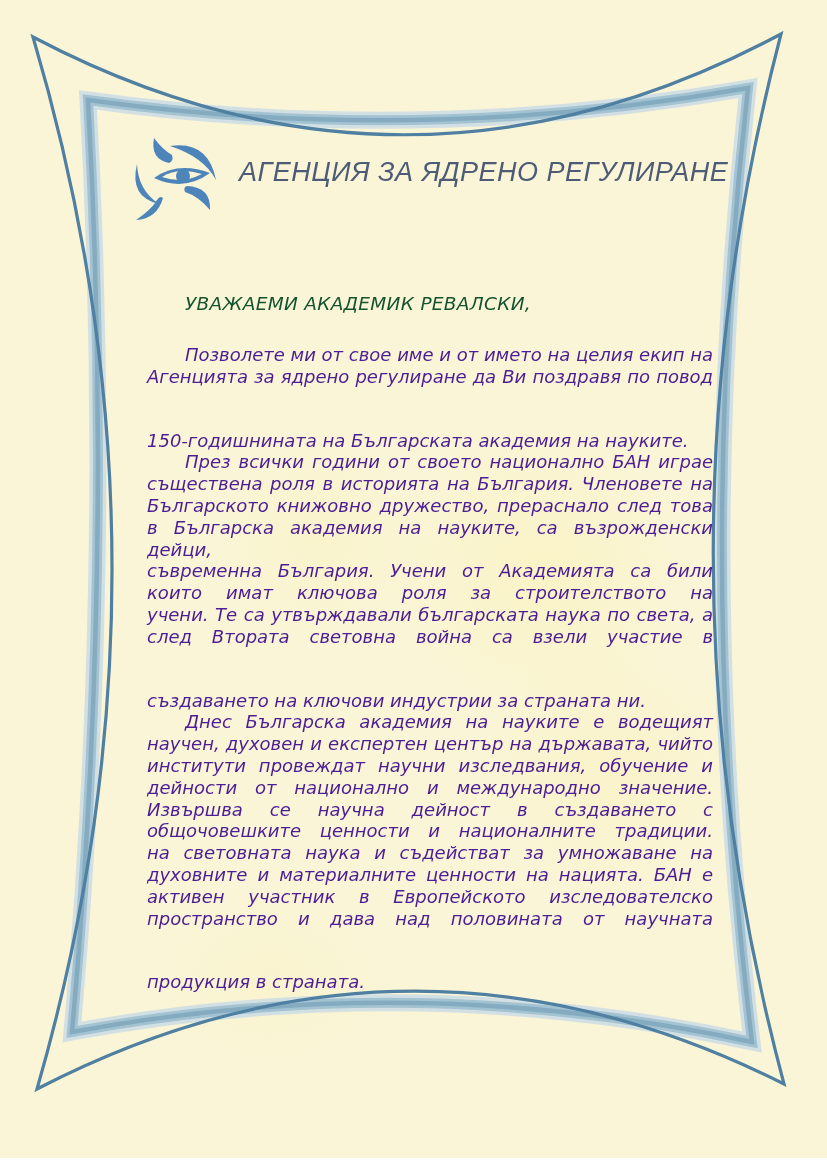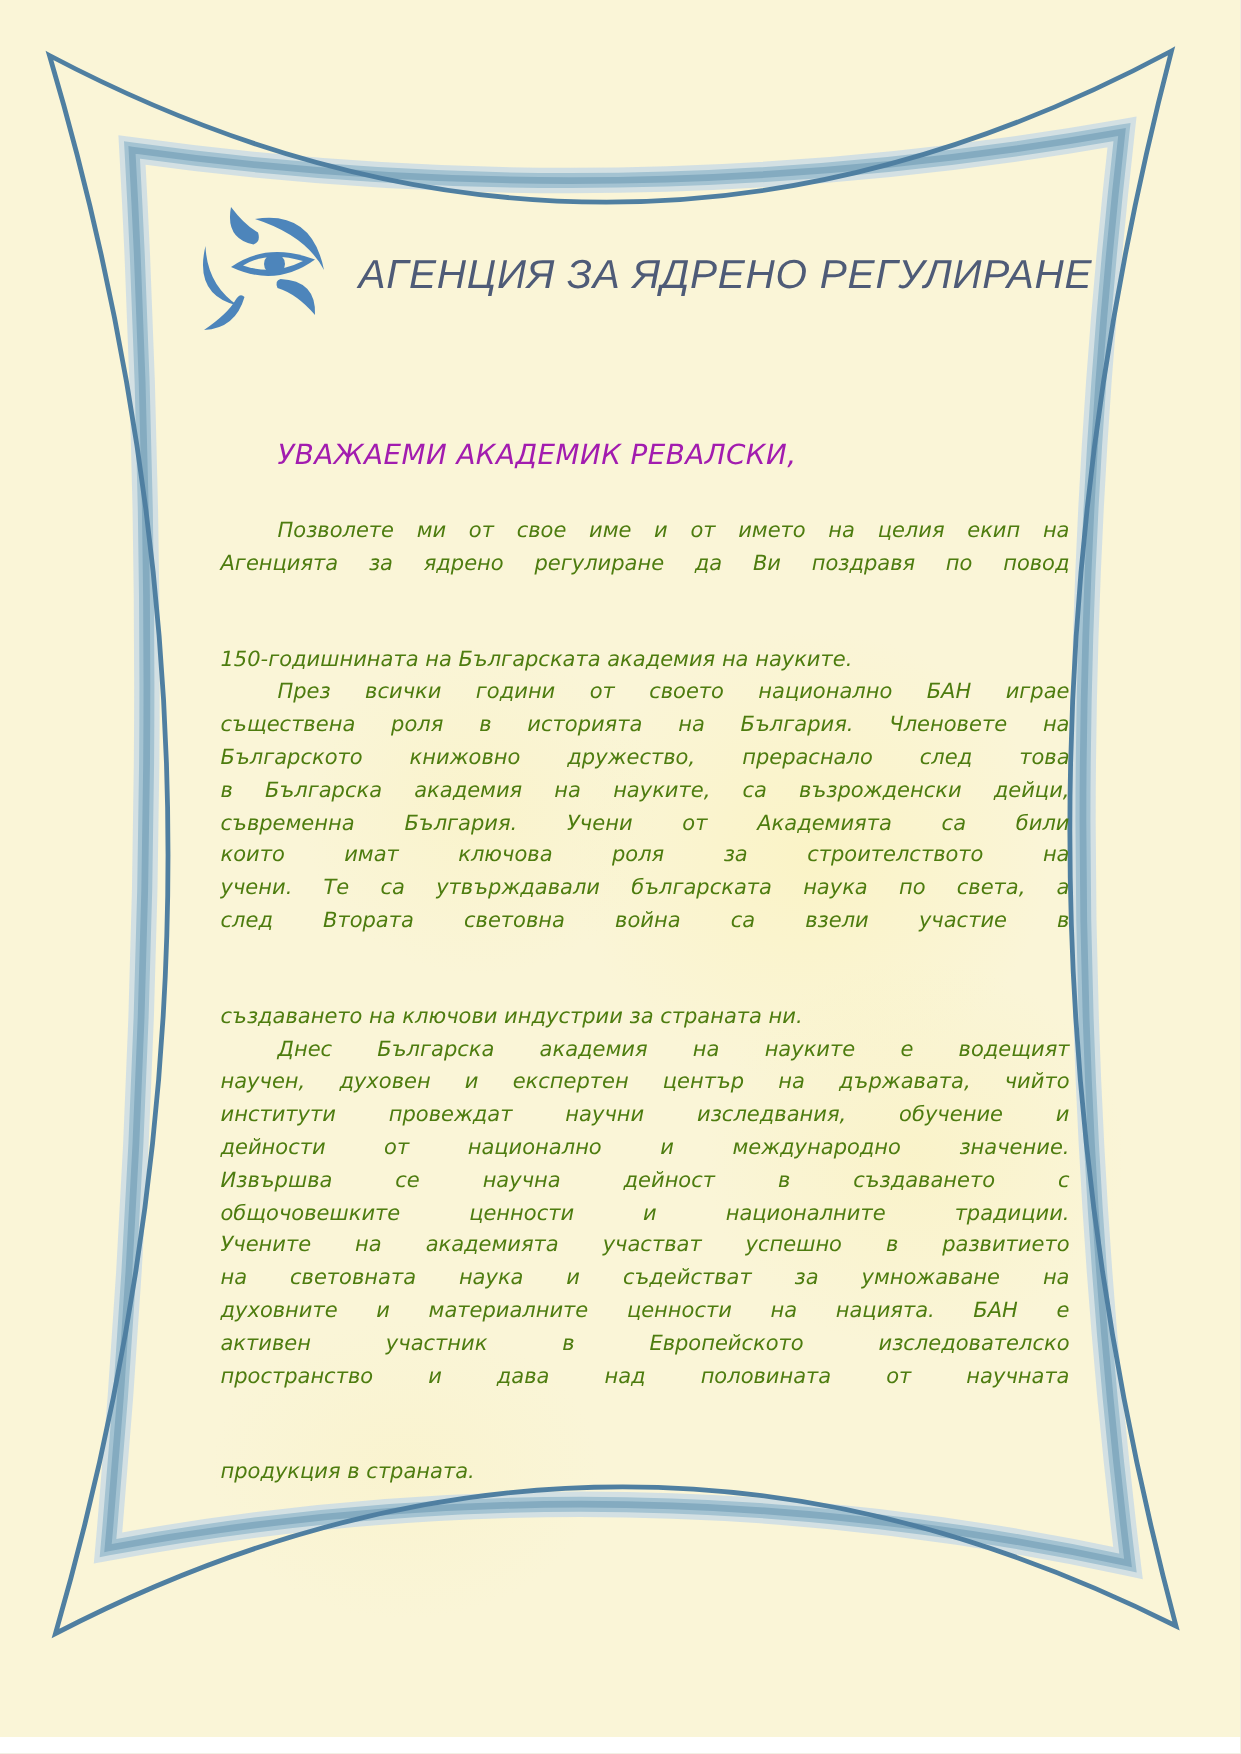--- a/index.html
+++ b/index.html
@@ -8,31 +8,30 @@
     background:#faf5d7;
     font-family:"DejaVu Sans", sans-serif;
   }
   .blotch { position:absolute; pointer-events:none; }
   #frame-svg { position:absolute; left:0; top:0; width:827px; height:1169px; }
   #agency-name {
     position:absolute; left:239px; top:157px; white-space:nowrap;
     font-family:"Liberation Sans", sans-serif;
     font-style:italic; font-size:27px; letter-spacing:.5px;
     color:#4e5b77;
-    margin-top:11px;
   }
   #salutation {
     position:absolute; left:185px; top:293px; white-space:nowrap;
     font-style:italic; font-size:18.5px; letter-spacing:.3px;
-    color:#a21caf;
+    color:#14532d;
   }
   #letter-body {
     position:absolute; left:147px; top:344px; width:566px;
-    font-style:italic; font-size:14px; line-height:21.8px;
-    color:#4d7c0f;
+    font-style:italic; font-size:18px; line-height:21.8px;
+    color:#4c1d95;
   }
   #letter-body .line { text-align:justify; text-align-last:justify; }
   #letter-body .line.first { text-indent:38px; }
   #letter-body .line.last { text-align-last:left;margin-top:42px; }
   #bottom-strip {
     position:absolute; left:0; bottom:0; width:827px; height:11px; background:#ffffff;
   }
 </style>
 </head>
 <body>
@@ -87,21 +86,20 @@
       <div class="line">които имат ключова роля за строителството на</div>
       <div class="line">учени. Те са утвърждавали българската наука по света, а</div>
       <div class="line">след Втората световна война са взели участие в</div>
       <div class="line last">създаването на ключови индустрии за страната ни.</div>
       <div class="line first">Днес Българска академия на науките е водещият</div>
       <div class="line">научен, духовен и експертен център на държавата, чийто</div>
       <div class="line">институти провеждат научни изследвания, обучение и</div>
       <div class="line">дейности от национално и международно значение.</div>
       <div class="line">Извършва се научна дейност в създаването с</div>
       <div class="line">общочовешките ценности и националните традиции.</div>
-      <div class="line">Учените на академията участват успешно в развитието</div>
       <div class="line">на световната наука и съдействат за умножаване на</div>
       <div class="line">духовните и материалните ценности на нацията. БАН е</div>
       <div class="line">активен участник в Европейското изследователско</div>
       <div class="line">пространство и дава над половината от научната</div>
       <div class="line last">продукция в страната.</div>
     </div>
 
   <div id="bottom-strip"></div>
 </div>
 

